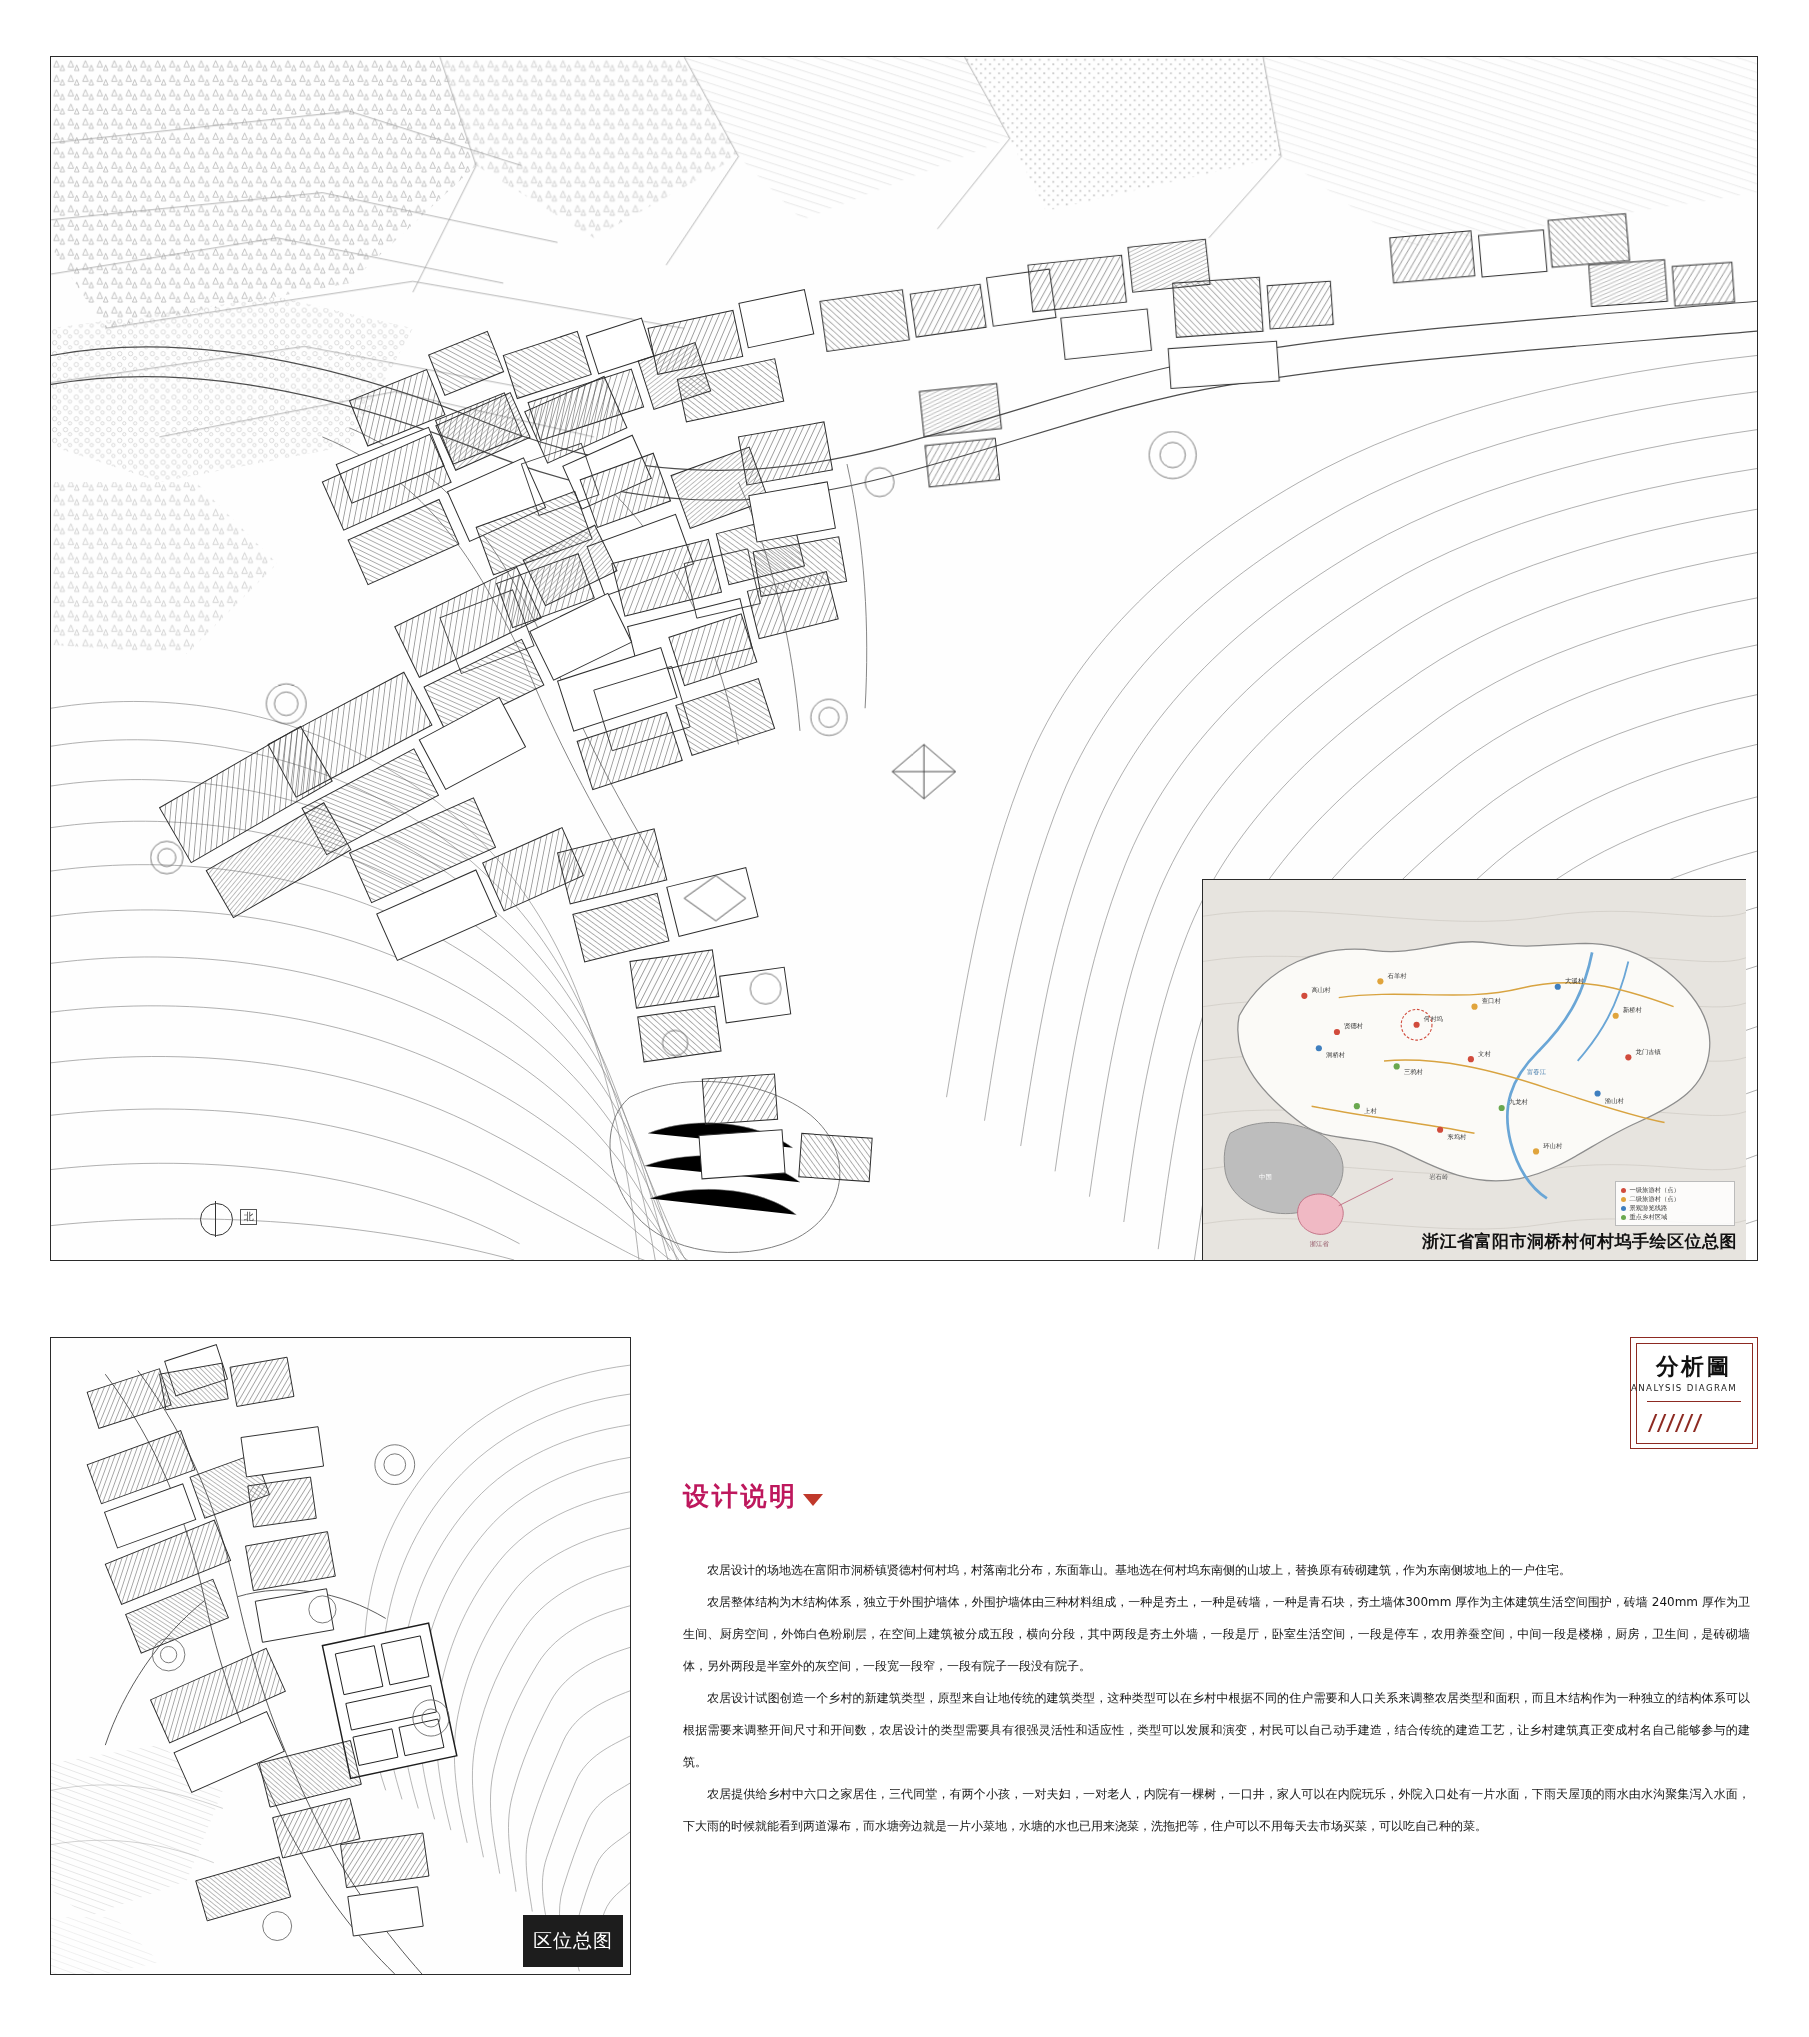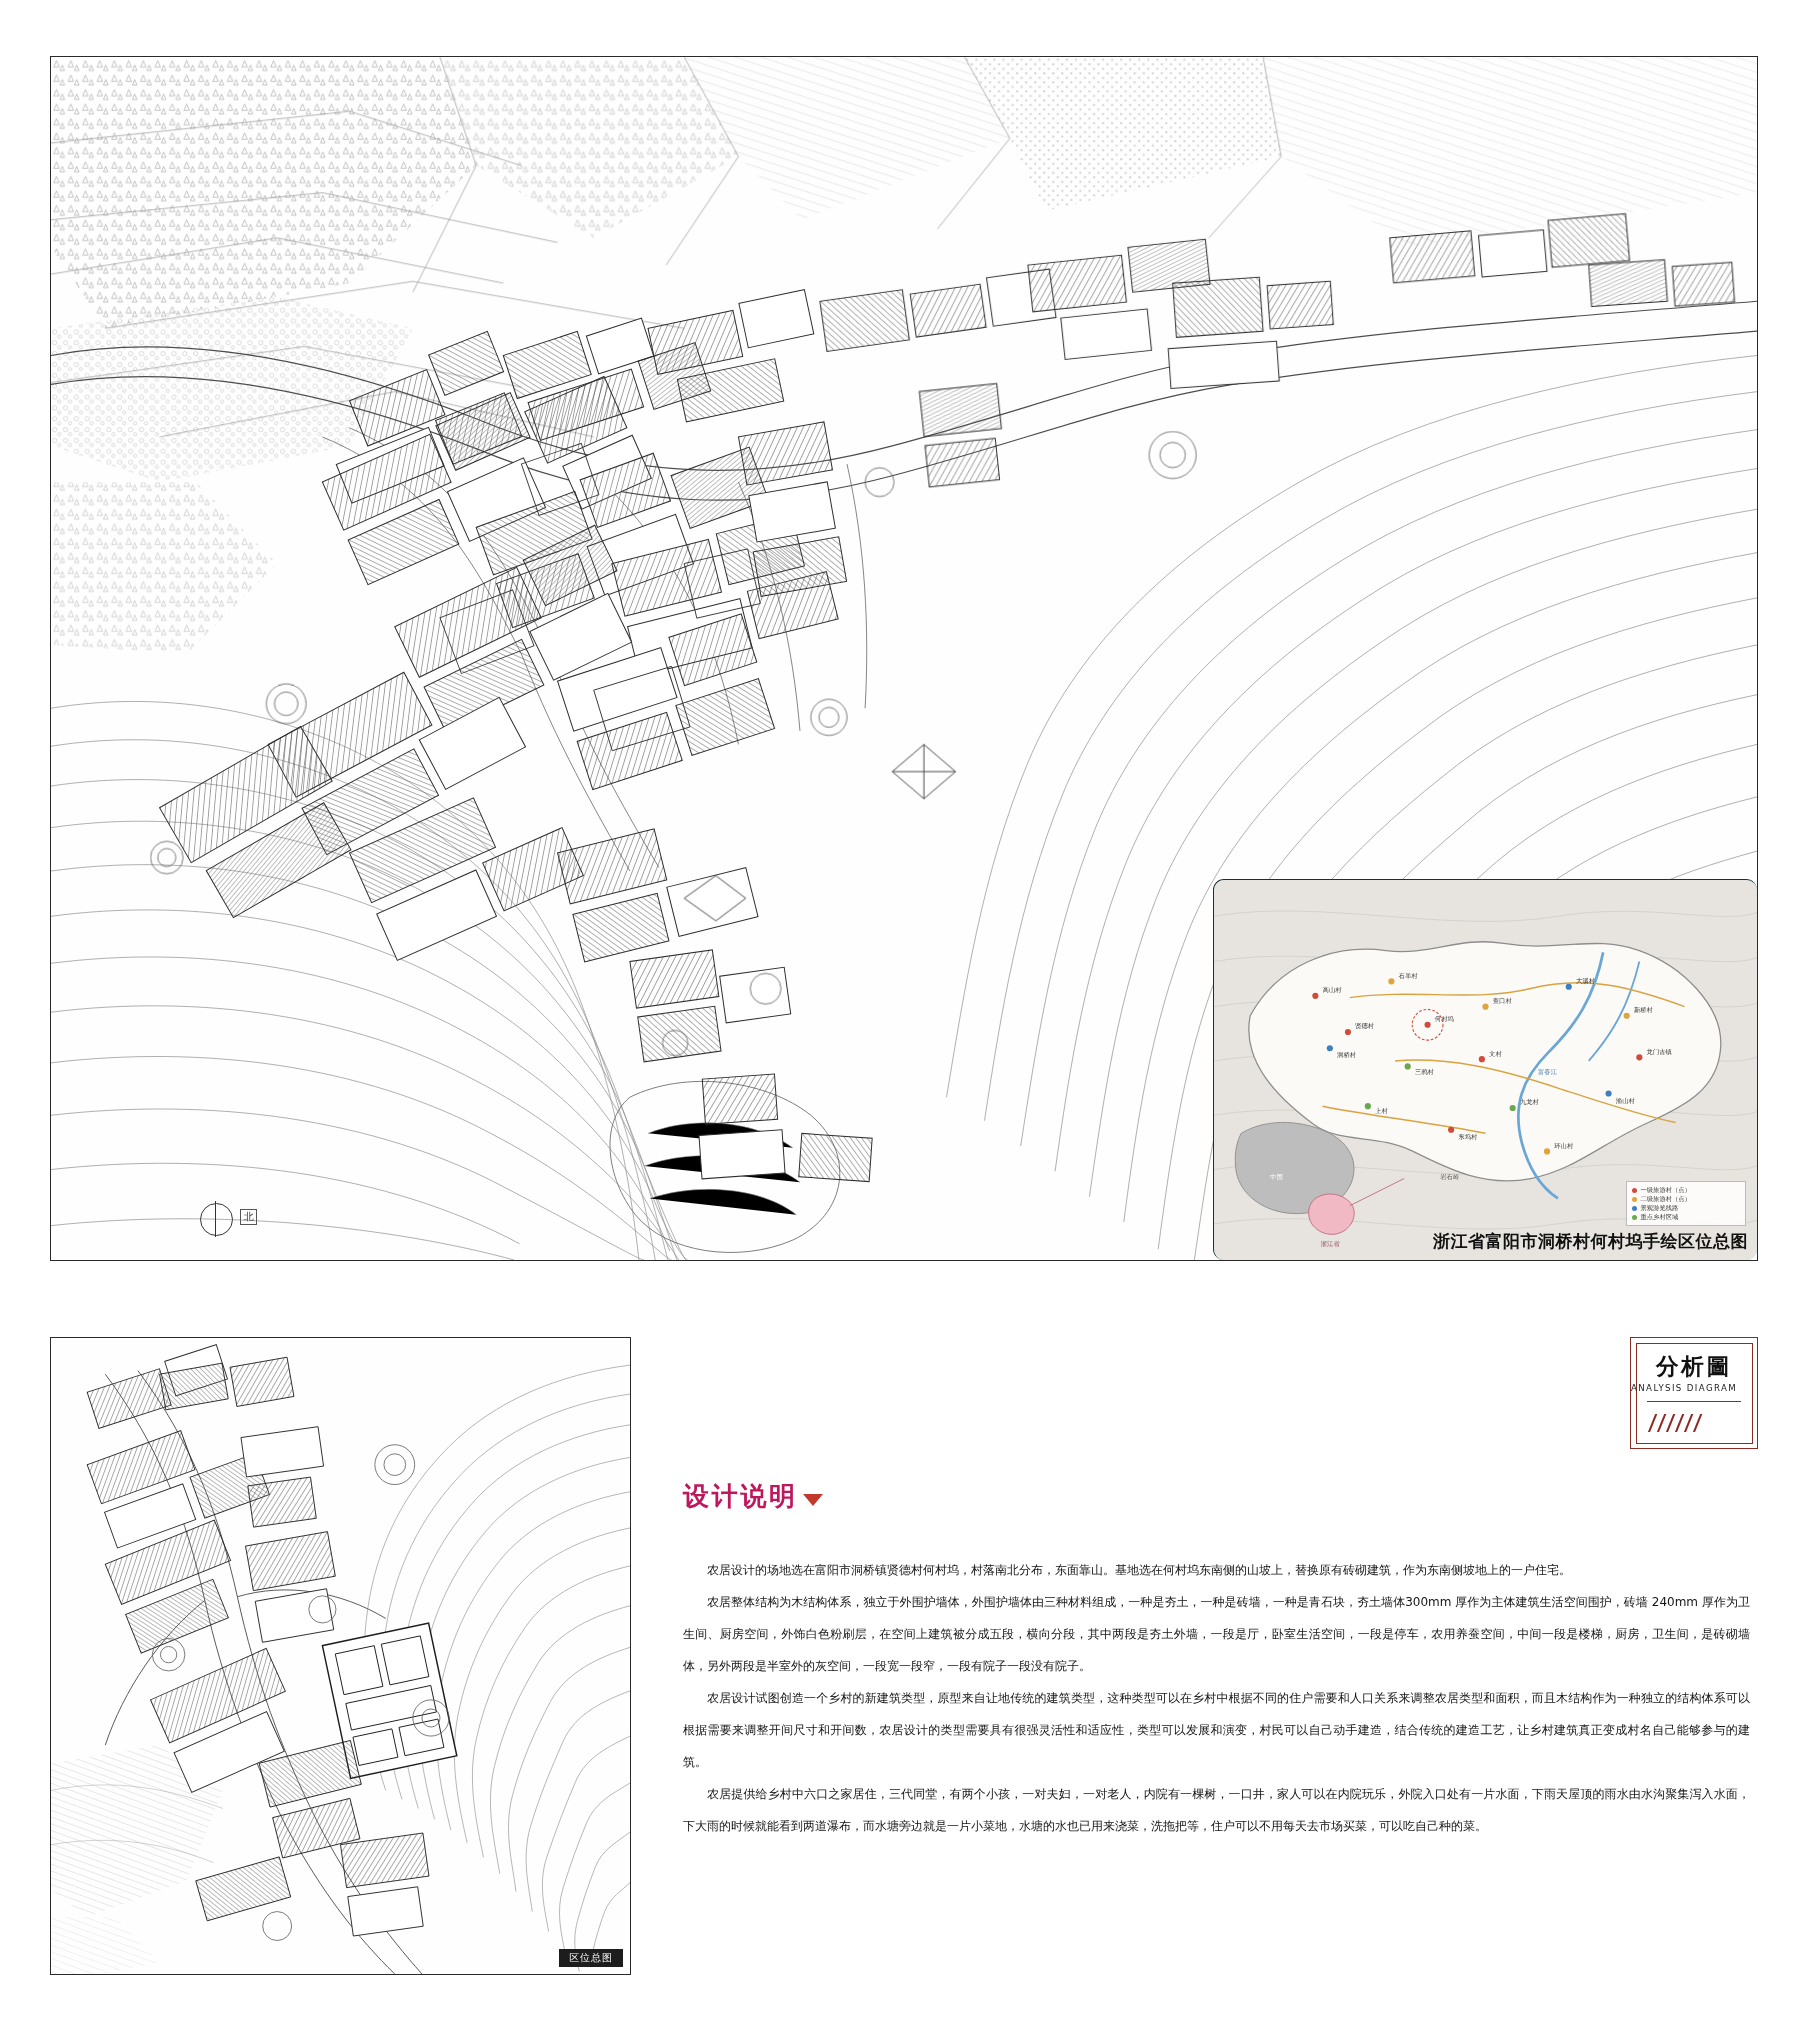--- a/index.html
+++ b/index.html
@@ -13,39 +13,39 @@
   .sp-canvas{position:absolute;left:0;top:0;width:100%;height:100%;}
 
   
   .compass{position:absolute;left:149px;bottom:22.6px;width:81px;height:36px;}
   .compass .ring{position:absolute;left:0;top:1.8px;width:31px;height:31px;border:0.9px solid #333;border-radius:50%;}
   .compass .needle{position:absolute;left:14.5px;top:0px;width:0.9px;height:36px;background:#333;}
   .compass .nlabel{position:absolute;left:40px;top:7.2px;font-size:10px;color:#333;border:0.9px solid #555;padding:0 2.7px;}
 
   
   .locator{
-    position:absolute;right:0px;bottom:0px;width:543px;height:380px;
-    background:#5eead4;border-left:0.9px solid #2a2a2a;border-top:0.9px solid #2a2a2a;overflow:hidden;border-radius:11px;
+    position:absolute;right:11px;bottom:0px;width:543px;height:380px;
+    background:#5eead4;border-left:0.9px solid #2a2a2a;border-top:0.9px solid #2a2a2a;overflow:hidden;
   }
   .locator-caption{
     position:absolute;right:9px;bottom:7.2px;font-size:17px;color:#111;
     font-family:"DejaVu Sans","Liberation Sans",sans-serif;font-weight:bold;letter-spacing:0.5px;
   }
   .loc-legend{position:absolute;right:11px;bottom:34px;width:109px;background:rgba(255,255,255,.85);border:0.9px solid #bbb;padding:3.6px 4.5px;}
   .loc-legend div{font-size:6.3px;line-height:9px;color:#333;white-space:nowrap;}
   .loc-legend i{display:inline-block;width:5.4px;height:5.4px;border-radius:50%;margin-right:3.6px;vertical-align:middle;}
 
   
   .zone-plan{
     position:absolute;left:50px;top:1337px;width:579px;height:636px;
     background:#fdfdfc;border:0.9px solid #2a2a2a;overflow:hidden;
   }
   .zone-caption{
     position:absolute;right:7.2px;bottom:7.2px;background:#1d1d1d;color:#fff;
-    font-size:10px;padding:2px 10px;letter-spacing:0.9px;margin-top:40px;
+    font-size:19px;padding:13px 10px;letter-spacing:0.9px;margin-top:40px;
   }
 
   
   .stamp{
     position:absolute;right:51px;top:1337px;width:128px;height:112px;
     border:1.8px solid #8d2a22;box-sizing:border-box;
   }
   .stamp-inner{position:absolute;left:4.5px;top:4.5px;right:4.5px;bottom:4.5px;border:0.9px solid #8d2a22;}
   .stamp-cn{position:absolute;left:0;right:0;top:12.7px;text-align:center;font-size:22.6px;letter-spacing:2.7px;color:#111;font-weight:bold;}
   .stamp-en{position:absolute;left:0;right:0;top:45px;font-size:8.6px;letter-spacing:1.4px;color:#222;}

